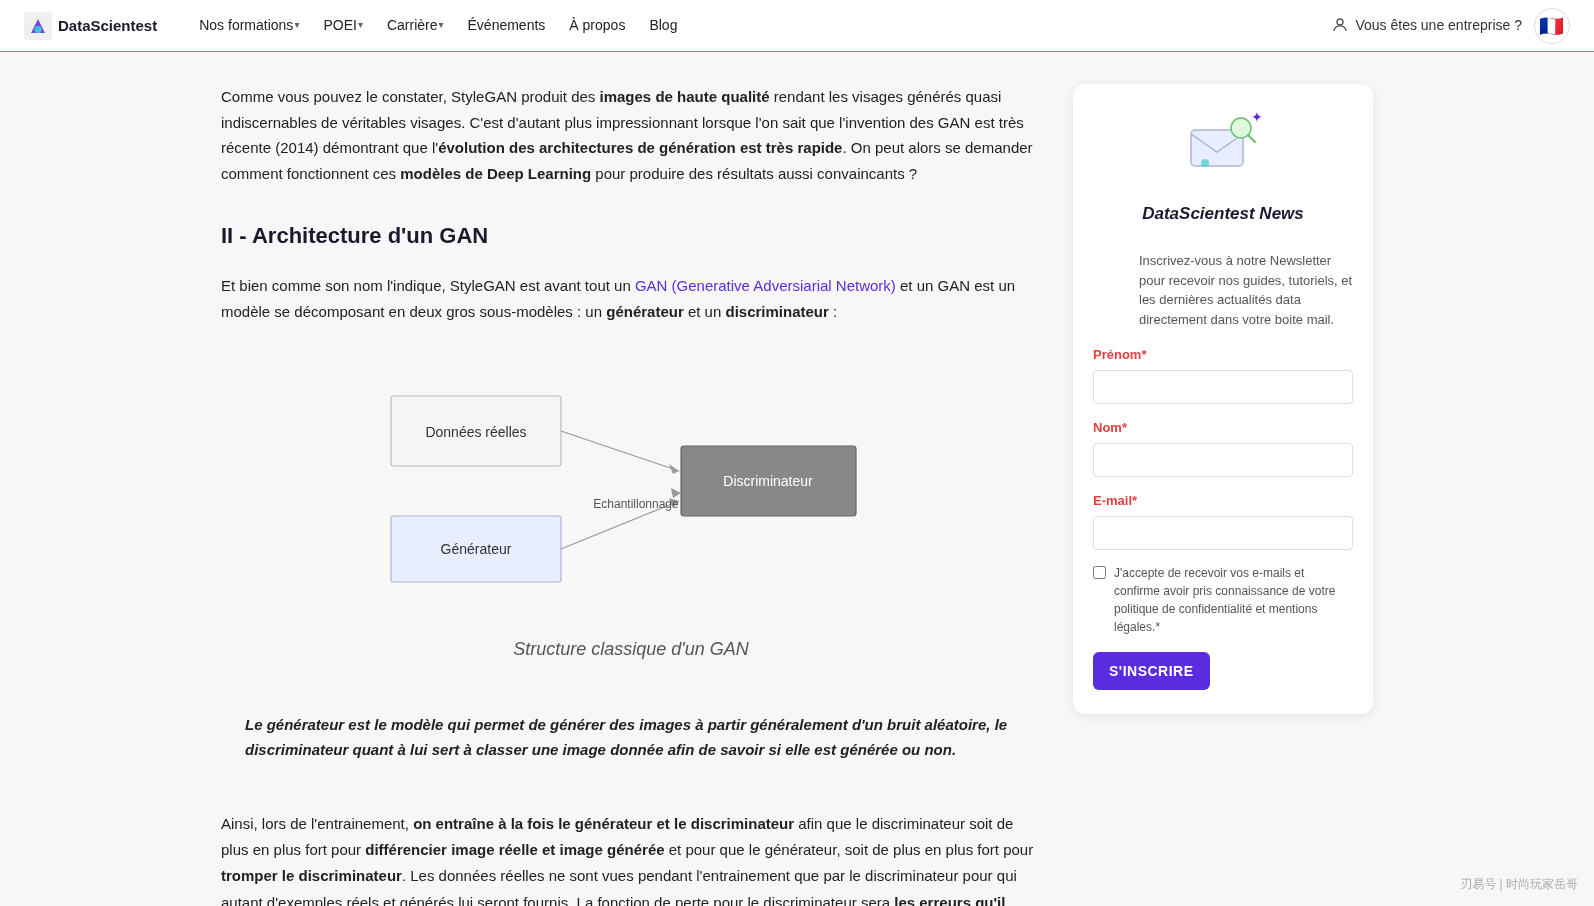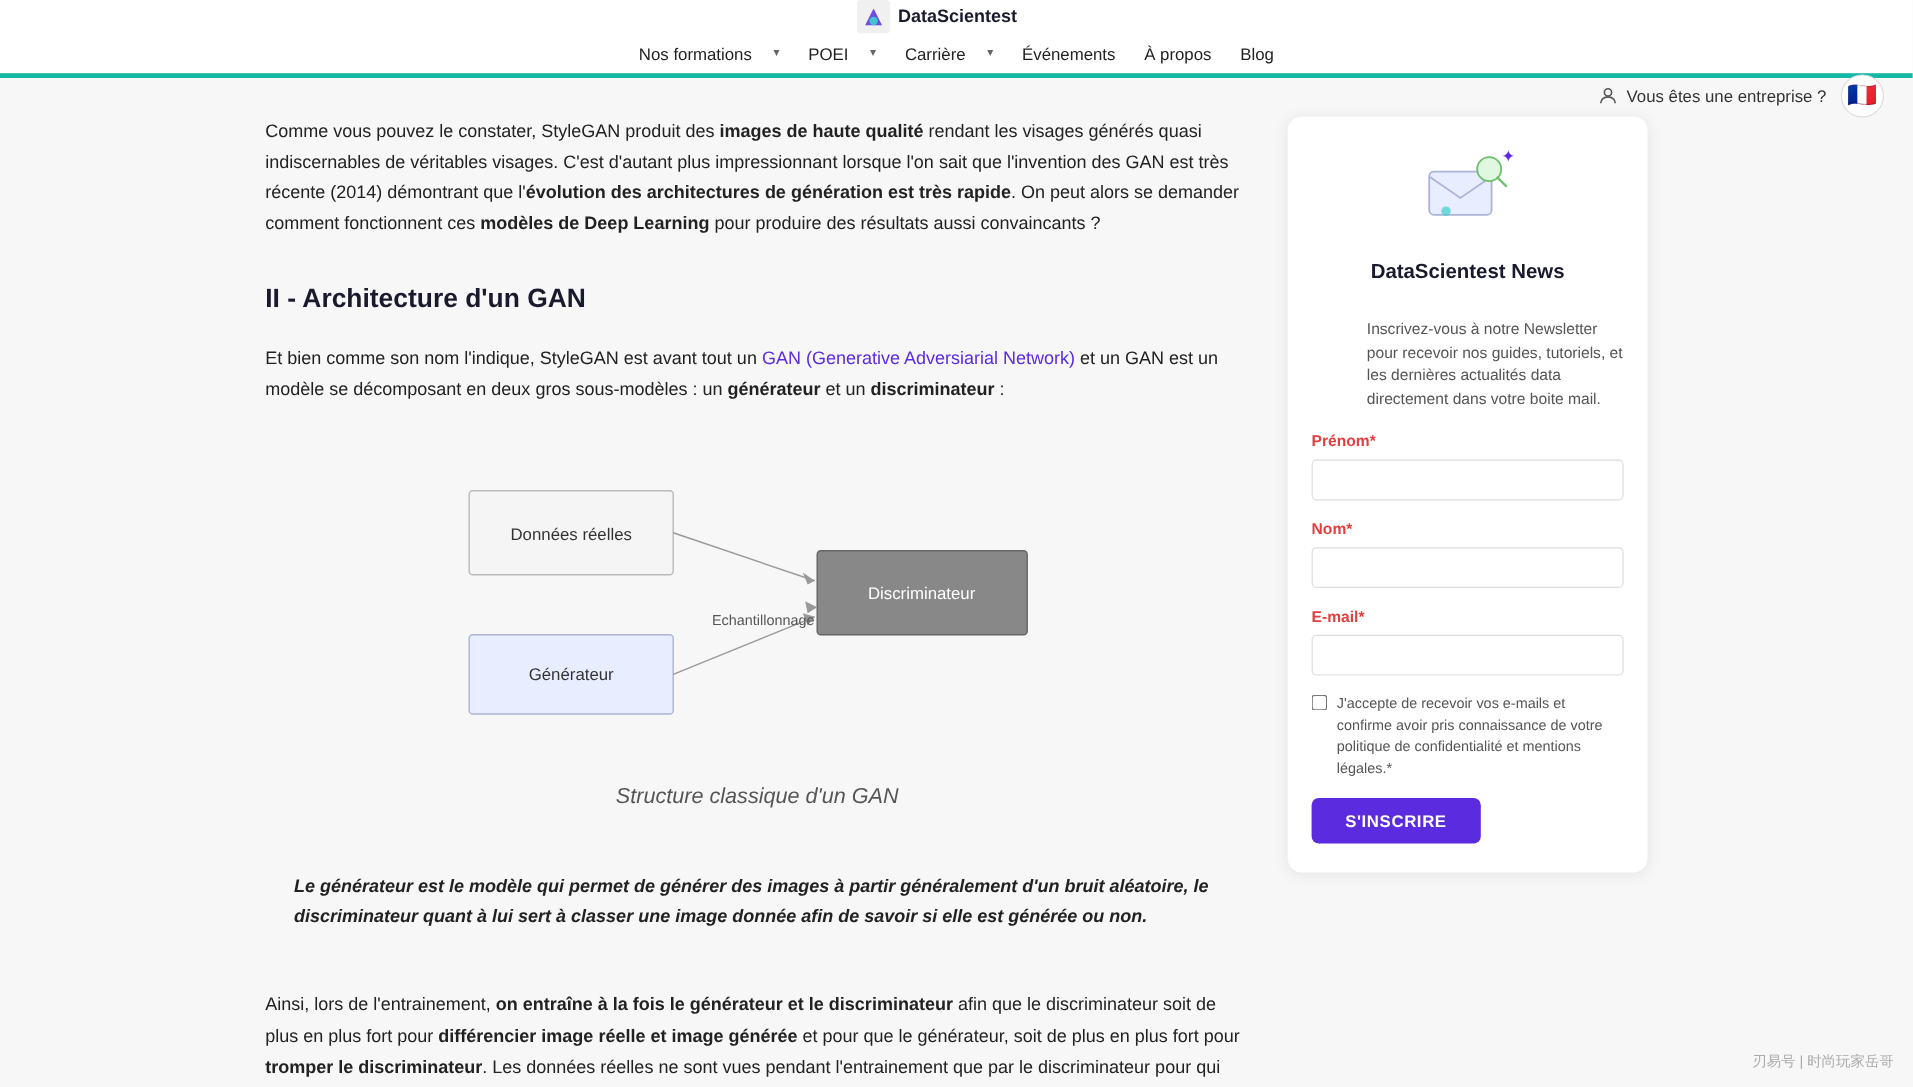--- a/index.html
+++ b/index.html
@@ -1,30 +1,29 @@
 <!DOCTYPE html>
 <html><head>
   <meta charset="utf-8">
   <style>
     * { box-sizing: border-box; margin: 0; padding: 0; }
     body { font-family: -apple-system, BlinkMacSystemFont, 'Segoe UI', Arial, sans-serif; background: #f7f7f7; color: #222; font-size: 15px; line-height: 1.6; }
 
     
     nav {
       background: #fff;
-      border-bottom: 4px solid #14b8a6;
-      height: 65px;
+      border-bottom: 1px solid #14b8a6;
+      height: 52px;
       display: flex;
       align-items: center;
       padding: 0 24px;
       position: sticky;
       top: 0;
       z-index: 100;
       gap: 0;
-      flex-direction: column;
     }
     .nav-logo {
       display: flex;
       align-items: center;
       gap: 6px;
       font-weight: 700;
       font-size: 15px;
       color: #1a1a2e;
       margin-right: 32px;
       text-decoration: none;
@@ -36,21 +35,21 @@
     }
     .nav-links {
       display: flex;
       align-items: center;
       gap: 4px;
       flex: 1;
     }
     .nav-item {
       display: flex;
       align-items: center;
-      gap: 18px;
+      gap: 1px;
       padding: 6px 10px;
       font-size: 14px;
       color: #222;
       cursor: pointer;
       border-radius: 4px;
       white-space: nowrap;
     }
     .nav-item .chevron { font-size: 10px; color: #666; }
     .nav-right {
       display: flex;
@@ -188,20 +187,21 @@
       width: 80px;
       height: 80px;
       margin-bottom: 12px;
     }
     .sidebar-title {
       font-size: 17px;
       font-weight: 700;
       color: #1a1a2e;
       text-align: center;
       margin-bottom: 8px;
+      font-style: italic;
     }
     .sidebar-desc {
       font-size: 13px;
       color: #555;
       line-height: 1.5;
       margin-bottom: 16px;
       margin-left: 46px;
     }
     .form-label {
       font-size: 13px;
@@ -237,21 +237,21 @@
     .checkbox-label {
       font-size: 12px;
       color: #555;
       line-height: 1.5;
     }
     .subscribe-btn {
       background: #5b2be0;
       color: #fff;
       border: none;
       border-radius: 6px;
-      padding: 11px 28px;
+      padding: 11px 16px;
       font-size: 14px;
       font-weight: 700;
       cursor: pointer;
       width: auto;
       letter-spacing: 0.5px;
     }
 
     
     .watermark {
       position: fixed;

